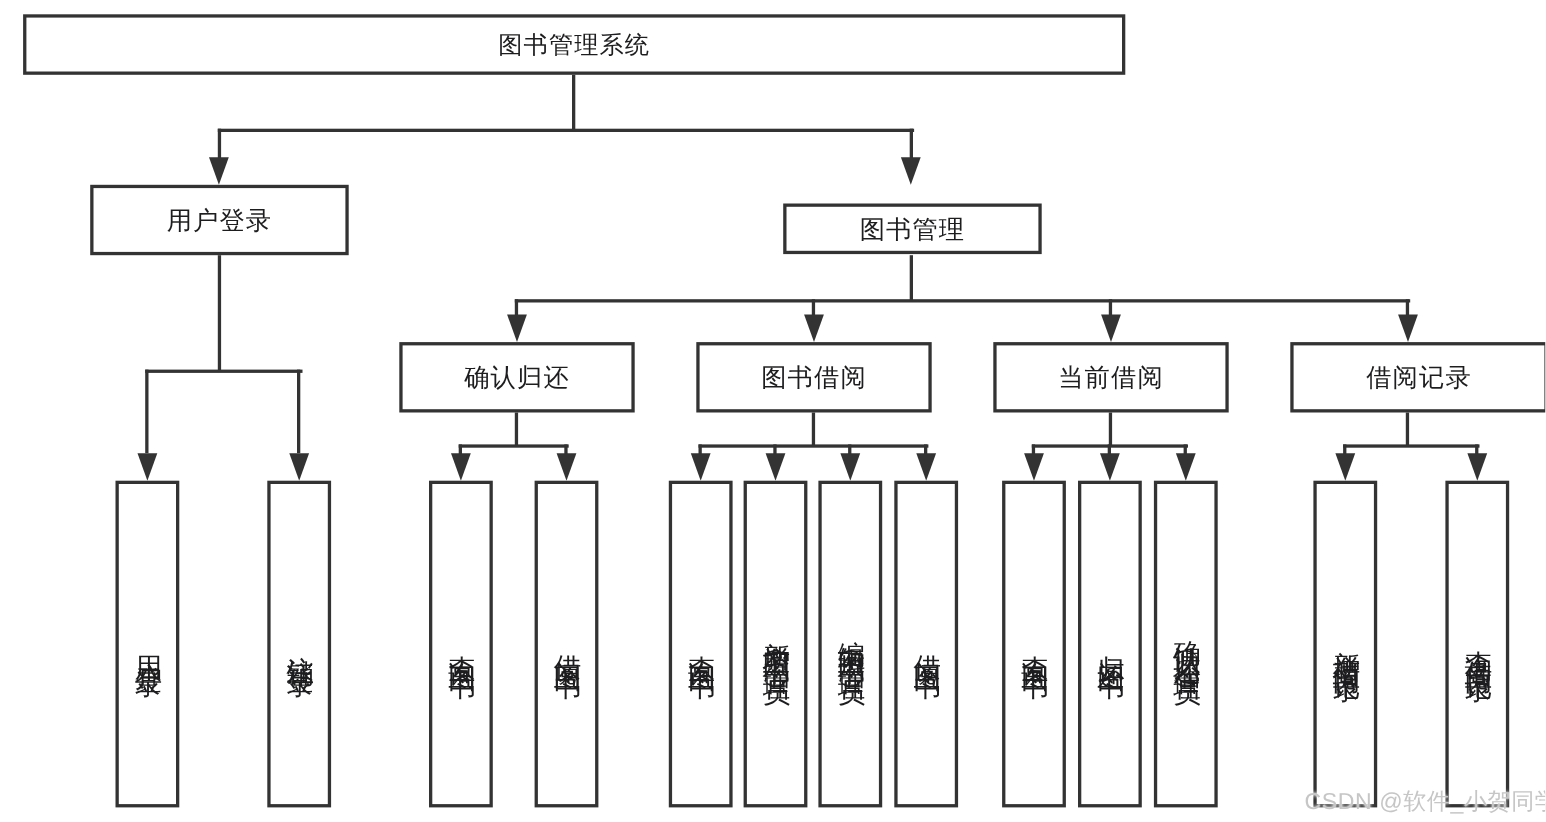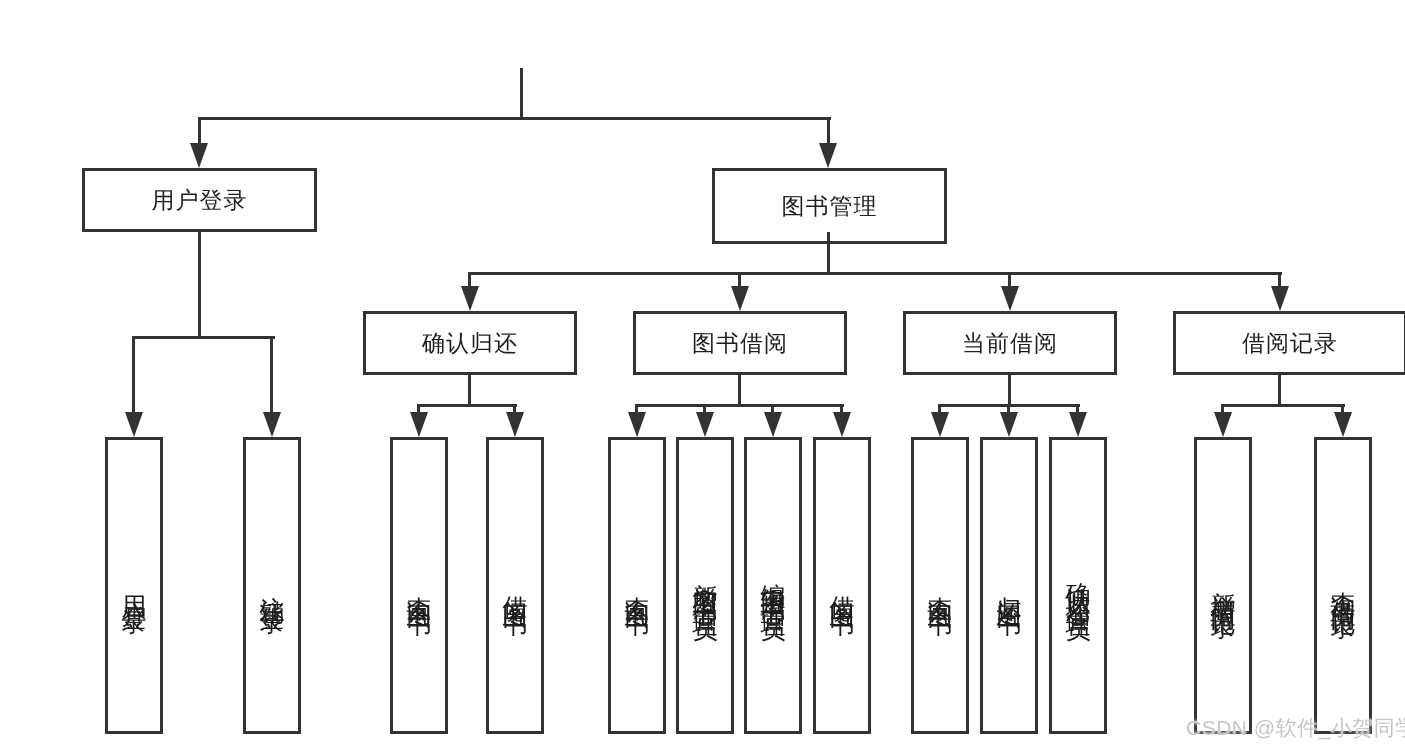--- a/index.html
+++ b/index.html
@@ -50,30 +50,31 @@
     z-index:9;
     white-space:nowrap;
     letter-spacing:0.5px;
   }
 </style>
 </head>
 <body>
 
 <div class="canvas">
 
+  <div class="bx root" style="left:21px;top:13px;width:1002px;height:55px">图书管理系统</div>
 
   <div class="ln" style="left:520px;top:68px;width:3px;height:51px"></div>
   <div class="ln" style="left:198px;top:117px;width:633px;height:3px"></div>
   <div class="ln" style="left:198px;top:117px;width:3px;height:30px"></div>
   <div class="ln" style="left:827px;top:117px;width:3px;height:30px"></div>
   <div class="arw" style="left:190px;top:143px"></div>
   <div class="arw" style="left:819px;top:143px"></div>
 
   <div class="bx" style="left:82px;top:168px;width:235px;height:64px">用户登录</div>
-  <div class="bx" style="left:712px;top:168px;width:235px;height:76px">图书管理</div>
+  <div class="bx" style="left:712px;top:185px;width:235px;height:46px">图书管理</div>
 
   <div class="ln" style="left:198px;top:232px;width:3px;height:106px"></div>
   <div class="ln" style="left:132px;top:336px;width:143px;height:3px"></div>
   <div class="ln" style="left:132px;top:336px;width:3px;height:76px"></div>
   <div class="ln" style="left:270px;top:336px;width:3px;height:76px"></div>
   <div class="arw" style="left:125px;top:412px"></div>
   <div class="arw" style="left:263px;top:412px"></div>
 
   <div class="ln" style="left:827px;top:232px;width:3px;height:42px"></div>
   <div class="ln" style="left:468px;top:272px;width:814px;height:3px"></div>

